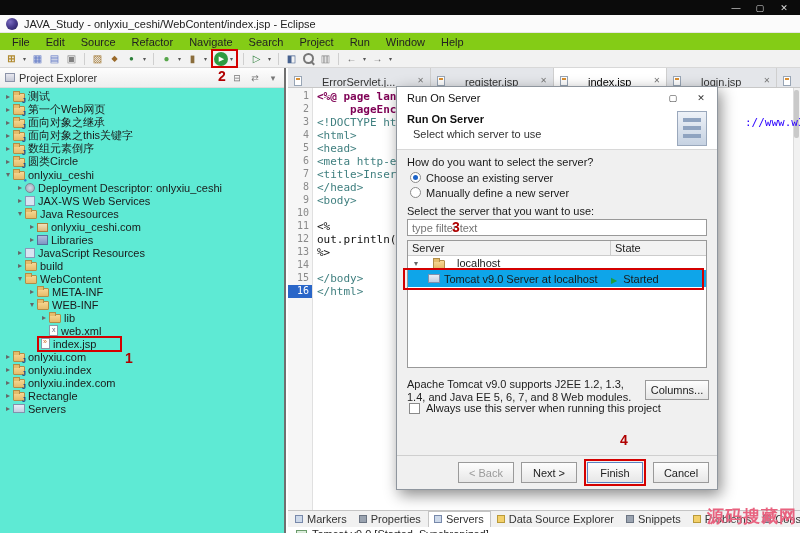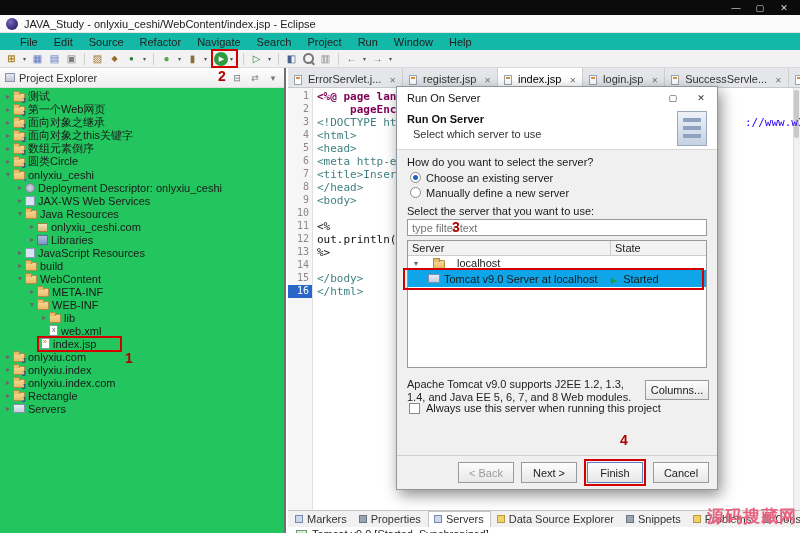--- a/index.html
+++ b/index.html
@@ -14,22 +14,22 @@
 .wc-min::before{content:"—"}.wc-max::before{content:"▢"}.wc-close::before{content:"✕"}
 
 
 .title-bar{position:absolute;left:0;top:15px;width:800px;height:18px;background:#fbfbfb;
   border-bottom:1px solid #e6e6e6;display:flex;align-items:center;gap:6px;padding:0 6px}
 .eclipse-ico{width:12px;height:12px;border-radius:50%;
   background:radial-gradient(circle at 35% 32%,#7a6cc0 0%,#4a3d8f 45%,#221a55 100%);flex:none}
 .title-text{color:#222;white-space:nowrap}
 
 
-.menu-bar{position:absolute;left:0;top:33px;width:800px;height:17px;background:#14b8a6;
-  display:flex;align-items:center;padding:0 12px}
+.menu-bar{position:absolute;left:0;top:33px;width:800px;height:17px;background:#84cc16;
+  display:flex;align-items:center;padding:0 4px}
 .menu-item{padding:1px 8px;color:#222;white-space:nowrap}
 
 
 .toolbar{position:absolute;left:0;top:50px;width:800px;height:18px;background:#f2f2f2;
   border-bottom:1px solid #d8d8d8;display:flex;align-items:center;gap:2px;padding:0 4px;overflow:visible;z-index:6}
 .ti{width:15px;height:15px;display:flex;align-items:center;justify-content:center;font-size:10px;color:#667;position:relative;flex:none}
 .tsep{width:1px;height:12px;background:#cfcfcf;margin:0 3px;flex:none}
 .dd{width:7px;height:15px;font-size:6px;color:#555;display:flex;align-items:center;justify-content:center;flex:none}
 .dd::before{content:"▾"}
 .ti-new::before{content:"⊞";color:#b08a30;font-weight:bold}
@@ -50,21 +50,21 @@
 .ti-fwd::before{content:"→";color:#666}
 .ti-search::before{content:"";position:absolute;top:2px;left:2px;width:7px;height:7px;border:2px solid #777;border-radius:50%}
 .ti-search::after{content:"";position:absolute;bottom:2px;right:1px;width:5px;height:2px;background:#777;transform:rotate(45deg)}
 
 
 .anno-box{border:2px solid #d40000;display:flex;align-items:center;height:19px;padding:0 1px;position:relative;flex:none}
 .anno-num{position:absolute;color:#b00000;font-weight:bold;font-size:14px;line-height:14px;z-index:70;font-family:"Liberation Sans",sans-serif}
 .anno-2{top:18px;left:5px}
 
 
-.explorer{position:absolute;left:0;top:68px;width:286px;bottom:0;background:#22c55e;
+.explorer{position:absolute;left:0;top:68px;width:286px;bottom:0;background:#5eead4;
   border-right:2px solid #707070;display:flex;flex-direction:column;z-index:4}
 .exp-header{height:20px;background:linear-gradient(#fdfdfd,#eeeeee);border-bottom:1px solid #dcdcdc;
   display:flex;align-items:center;gap:4px;padding:0 5px;flex:none}
 .exp-ico{width:10px;height:9px;background:linear-gradient(#e8e8ef,#c4c8d6);border:1px solid #8b93a8;flex:none}
 .exp-title{color:#333}
 .exp-hicons{margin-left:auto;display:flex;gap:6px;color:#777;font-size:9px}
 .hic{width:12px;text-align:center}
 .hic-collapse::before{content:"⊟"}.hic-link::before{content:"⇄"}.hic-menu::before{content:"▾"}
 .tree{flex:1;overflow:hidden;padding-top:2px}
 .trow{height:13px;display:flex;align-items:center;white-space:nowrap}
@@ -83,21 +83,21 @@
 .ico-pkg{width:11px;height:9px;background:linear-gradient(#efe0b8,#d9bc7e);border:1px solid #a5813d;margin-top:1px}
 .ico-lib{width:11px;height:10px;background:linear-gradient(#aebedd,#7e96c4);border:1px solid #56709e}
 .ico-gear{width:10px;height:10px;border-radius:50%;background:radial-gradient(#d5dbe4,#96a1b2);border:1px solid #7a8596}
 .ico-ws{width:10px;height:10px;background:#d9e4f0;border:1px solid #8899bb}
 .redbox{display:inline-flex;align-items:center;border:2px solid #d40000;height:16px;padding:0 24px 0 2px;position:relative}
 .anno-1{top:13px;left:86px}
 
 
 .editor{position:absolute;left:288px;top:68px;right:0;bottom:23px;background:#fff;overflow:hidden}
 .etabs{height:20px;background:#eef0f2;border-bottom:1px solid #c8c8c8;display:flex;overflow:hidden}
-.etab{display:flex;align-items:flex-end;gap:6px;padding:2px 6px;border-right:1px solid #cfcfcf;
+.etab{display:flex;align-items:flex-start;gap:20px;padding:8px 6px;border-right:1px solid #cfcfcf;
   background:#e4e6ea;color:#333;white-space:nowrap;flex:none}
 .etab.active{background:#fff;color:#000}
 .etab .x{font-size:8px;color:#777;margin-left:2px}
 .etab .x::before{content:"✕"}
 .eicon{width:8px;height:10px;background:#fff;border:1px solid #98a5b5;position:relative;flex:none}
 .eicon::after{content:"";position:absolute;left:1px;top:1px;width:4px;height:2px;background:#d98f33}
 .codewrap{display:flex;height:calc(100% - 20px)}
 .gutter{width:25px;background:#f6f6f6;border-right:1px solid #e0e0e0;flex:none;padding-top:2px}
 .gnum{height:13px;font-family:"DejaVu Sans Mono",monospace;font-size:10px;color:#8a8a8a;text-align:right;padding-right:3px}
 .gnum.cur{background:#2a66c8;color:#fff}

